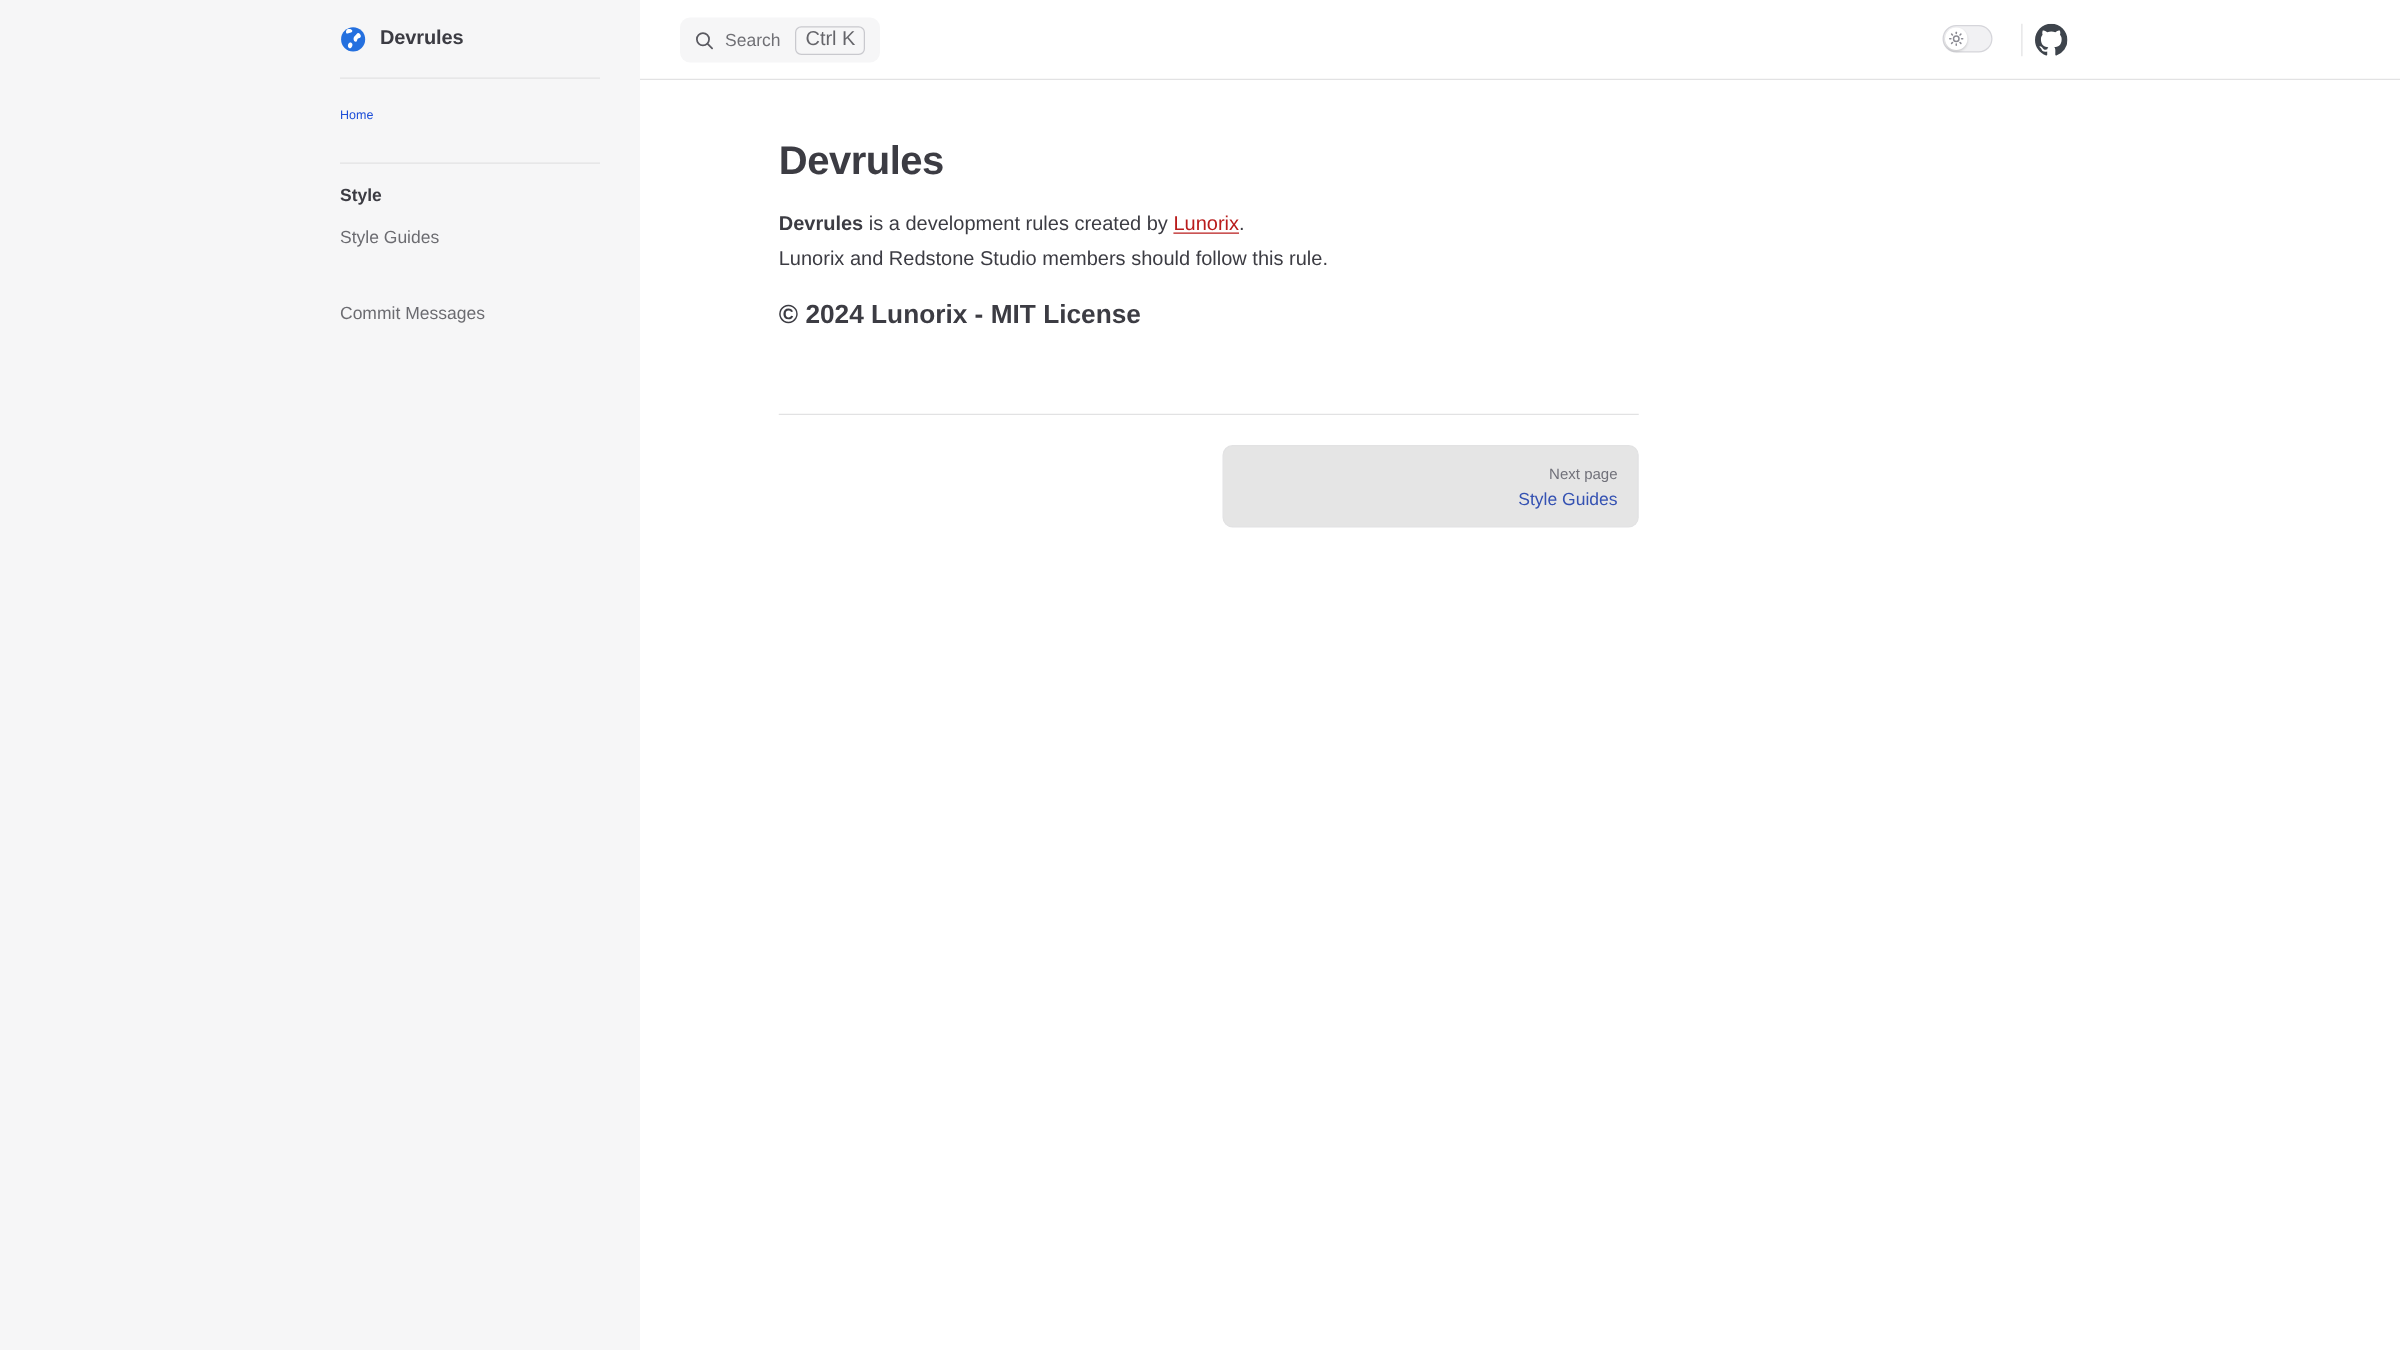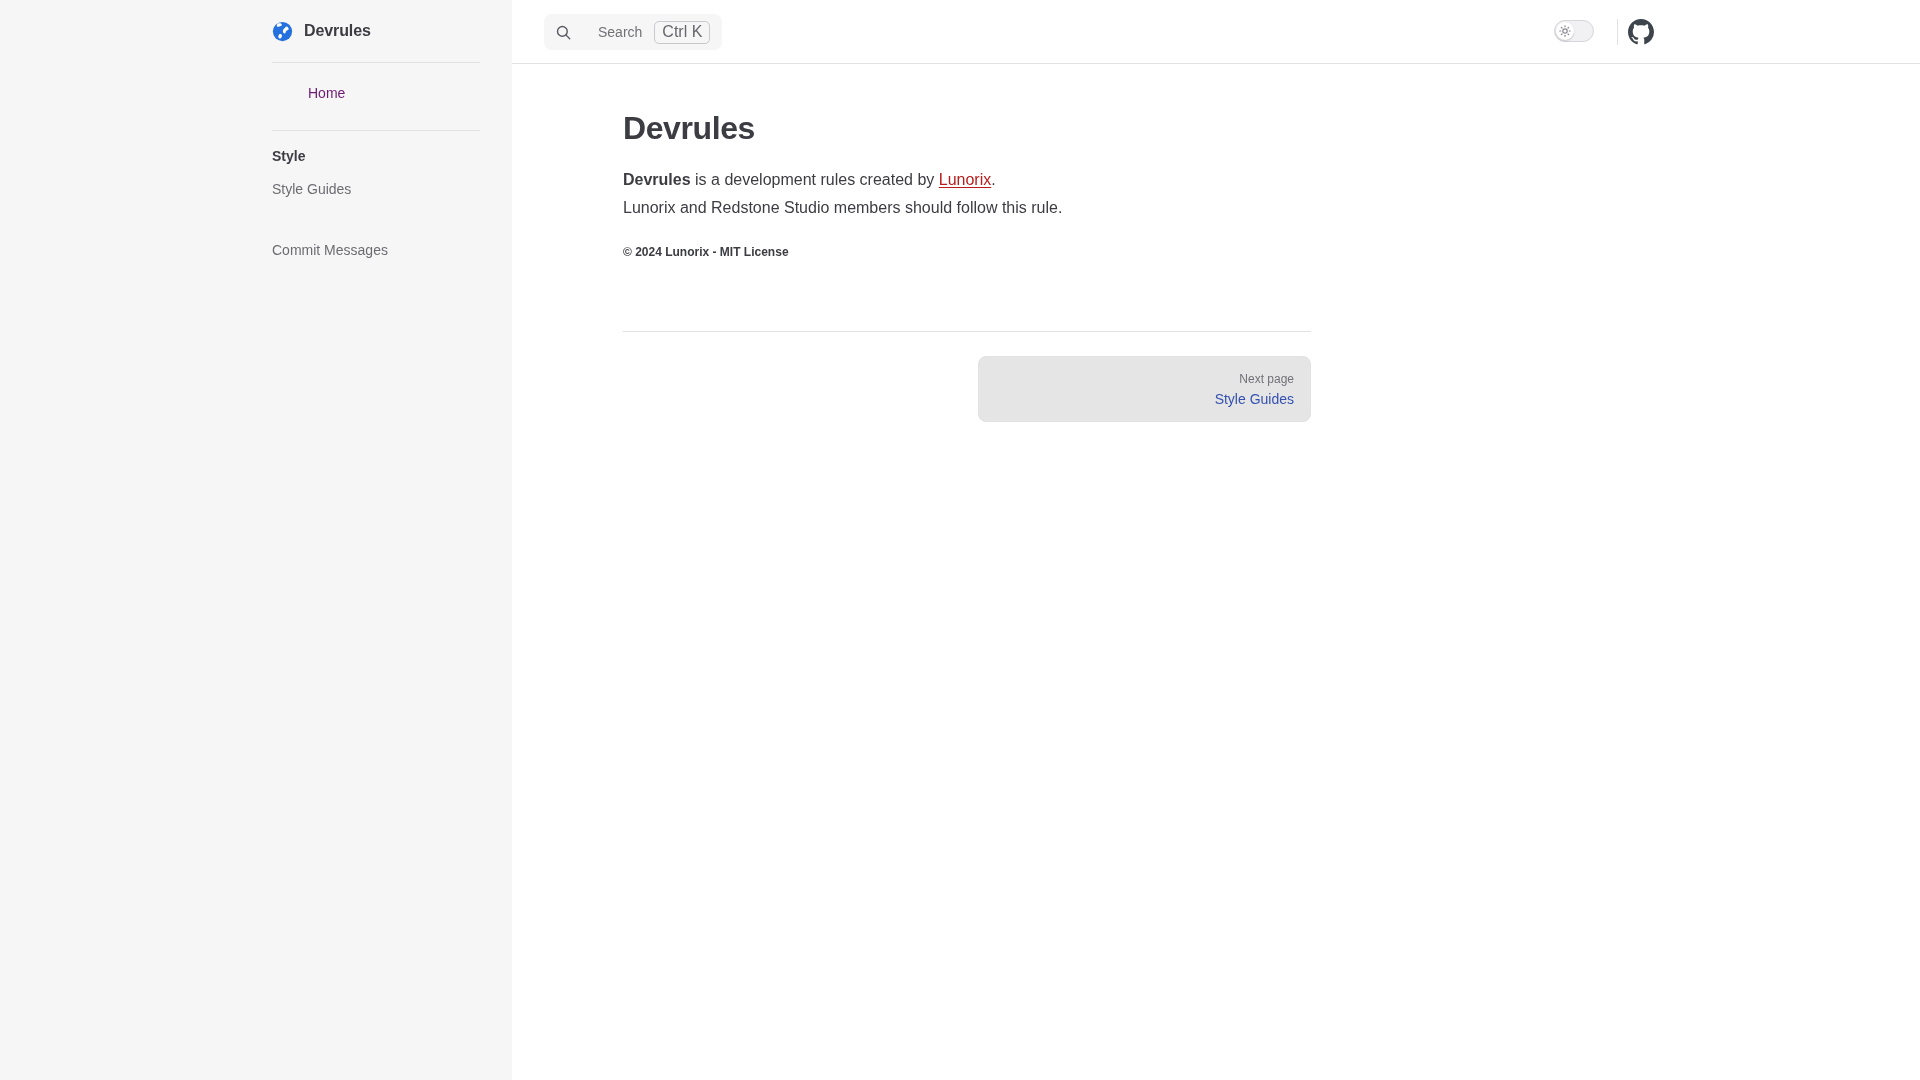--- a/index.html
+++ b/index.html
@@ -22,22 +22,22 @@
     position: absolute; left: 272px; top: 0;
     width: 208px; height: 63px;
     display: flex; align-items: center; gap: 11px;
     border-bottom: 1px solid #e2e2e3;
   }
   .brand-title { font-size: 16px; font-weight: 700; color: #3c3c43; letter-spacing: -0.1px; }
   .logo-globe { width: 21px; height: 21px; display: block; }
 
   .side-home {
     position: absolute; left: 272px; top: 84px; width: 208px;
-    font-size: 14px; font-weight: 500; line-height: 18px;
-    color: #701a75; display: block; margin-left: 36px;
+    font-size: 10px; font-weight: 500; line-height: 18px;
+    color: #1d4ed8; display: block;
   }
   .side-divider2 {
     position: absolute; left: 272px; top: 130px;
     width: 208px; height: 1px; background: #e2e2e3;
   }
   .side-section-title {
     position: absolute; left: 272px; top: 147px; width: 208px;
     font-size: 14px; font-weight: 700; line-height: 18px; color: #3c3c43;
   }
   .side-link {
@@ -58,21 +58,21 @@
     position: absolute; left: 32px; top: 14px; height: 36px;
     display: flex; align-items: center;
     padding: 0 12px;
     background: #f6f6f7;
     border: none; border-radius: 8px;
     cursor: pointer;
     font-family: inherit;
   }
   .search-icon-svg { width: 15px; height: 15px; display: block; }
   .search-label {
-    margin-left: 27px;
+    margin-left: 9px;
     font-size: 14px; color: rgba(60,60,67,0.72);
   }
   .search-kbd {
     margin-left: 12px;
     padding: 3px 7px 4px 7px;
     border: 1px solid #c9c9ce; border-radius: 5px;
     font-size: 16px; color: rgba(60,60,67,0.78);
     font-family: inherit;
     line-height: 14px;
     background: transparent;
@@ -109,21 +109,21 @@
     letter-spacing: -0.4px; color: #3c3c43;
   }
   .doc-intro {
     position: absolute; left: 0; top: 166px; width: 688px;
     font-size: 16px; line-height: 28px; color: #3c3c43;
   }
   .doc-intro .b { font-weight: 700; }
   .doc-link { color: #b91c1c; text-decoration: underline; text-underline-offset: 2px; }
   .doc-copyright {
     position: absolute; left: 0; top: 238px; width: 688px;
-    font-size: 12px; line-height: 28px; font-weight: 700; color: #3c3c43;
+    font-size: 21px; line-height: 28px; font-weight: 700; color: #3c3c43;
   }
   .doc-hr {
     position: absolute; left: 0; top: 331px;
     width: 688px; height: 1px; background: #e2e2e3;
   }
   .pager-card {
     position: absolute; left: 355px; top: 356px;
     width: 333px; height: 66px;
     border: 1px solid #e2e2e3; border-radius: 8px;
     background: #e5e5e5;

